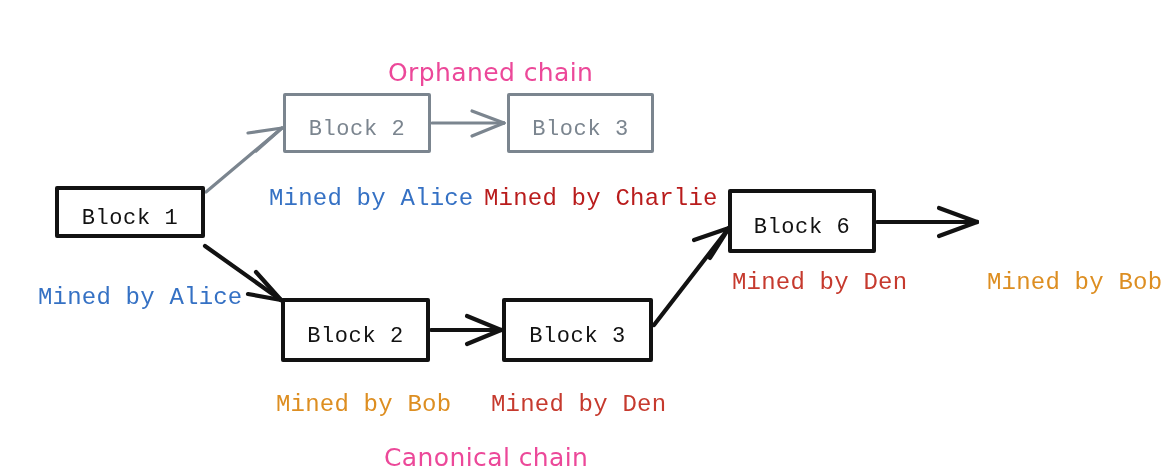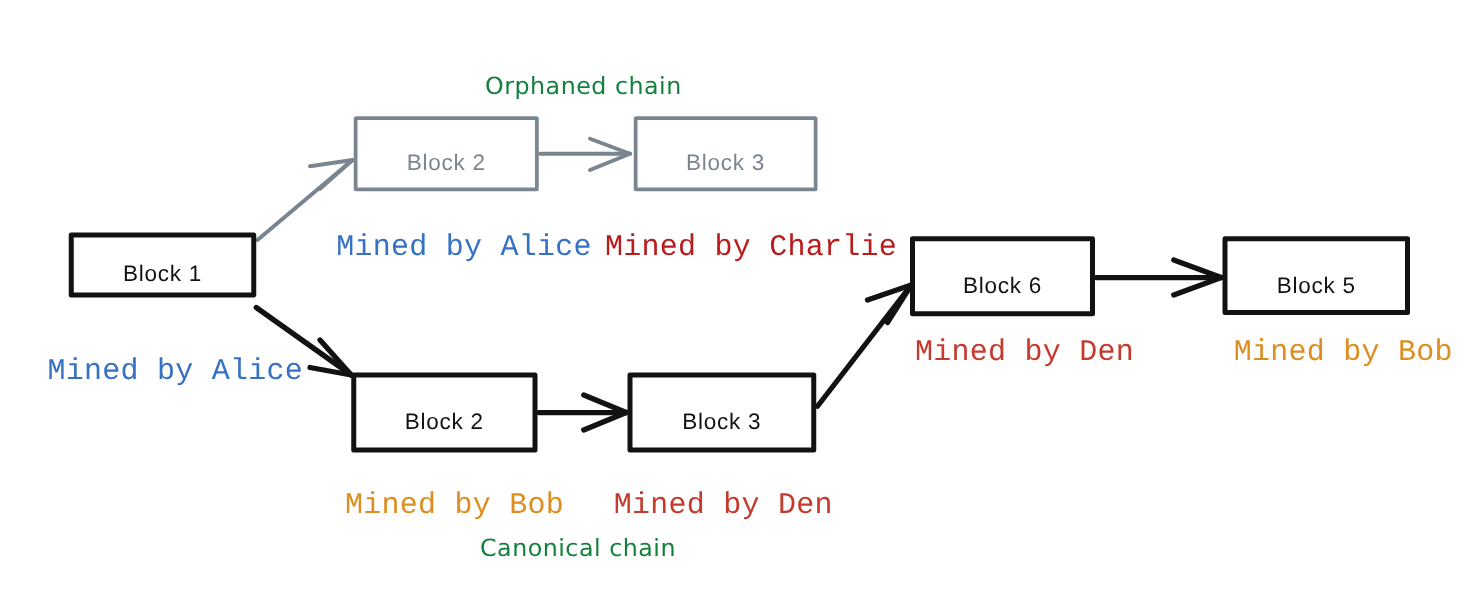--- a/index.html
+++ b/index.html
@@ -38,44 +38,44 @@
   }
   .block.solid {
     border-color: #121212;
     border-width: 4px;
   }
   .block.ghost {
     border-color: #7b858f;
     border-width: 3px;
   }
   .block-label {
-    font-family: Liberation Sans, sans-serif;
-    font-size: 18px;
+    font-family: Liberation Mono, monospace;
+    font-size: 22px;
     letter-spacing: 0.6px;
     white-space: nowrap;
     line-height: 1;
     margin-top: 14px;
   }
   .block.solid .block-label { color: #121212; }
   .block.ghost .block-label { color: #7b858f; }
 
   .miner {
     position: absolute;
     font-family: Liberation Mono, monospace;
     font-size: 24px;
     letter-spacing: 0.2px;
     white-space: nowrap;
     line-height: 1;
     z-index: 3;
   }
   .chain-note {
     position: absolute;
     font-family: "DejaVu Sans", sans-serif;
-    font-size: 19px;
-    color: #15803d;
+    font-size: 25px;
+    color: #ec4899;
     letter-spacing: 0.4px;
     white-space: nowrap;
     line-height: 1;
     z-index: 3;
   }
 </style>
 </head>
 <body>
 
 <div id="canvas">
@@ -136,35 +136,32 @@
   </div>
 
   <div class="block solid" style="left:502px; top:298px; width:151px; height:64px;">
     <span class="block-label">Block 3</span>
   </div>
 
   <div class="block solid" style="left:728px; top:189px; width:148px; height:64px;">
     <span class="block-label">Block 6</span>
   </div>
 
-  <div class="block solid" style="left:978px; top:189px; width:150px; height:63px;">
-    <span class="block-label">Block 5</span>
-  </div>
 
   <div class="miner" style="left:38px; top:286px; color:#3571c4;">Mined by Alice</div>
 
   <div class="miner" style="left:269px; top:187px; color:#3571c4;">Mined by Alice</div>
 
   <div class="miner" style="left:484px; top:187px; color:#b91c1c;">Mined by Charlie</div>
 
   <div class="miner" style="left:276px; top:393px; color:#dd8e21;">Mined by Bob</div>
 
   <div class="miner" style="left:491px; top:393px; color:#c63a2e;">Mined by Den</div>
 
   <div class="miner" style="left:732px; top:271px; color:#c63a2e;">Mined by Den</div>
 
   <div class="miner" style="left:987px; top:271px; color:#dd8e21;">Mined by Bob</div>
 
   <div class="chain-note" style="left:388px; top:60px;">Orphaned chain</div>
 
-  <div class="chain-note" style="left:384px; top:430px;">Canonical chain</div>
+  <div class="chain-note" style="left:384px; top:445px;">Canonical chain</div>
 
 </div>
 
 </body></html>

